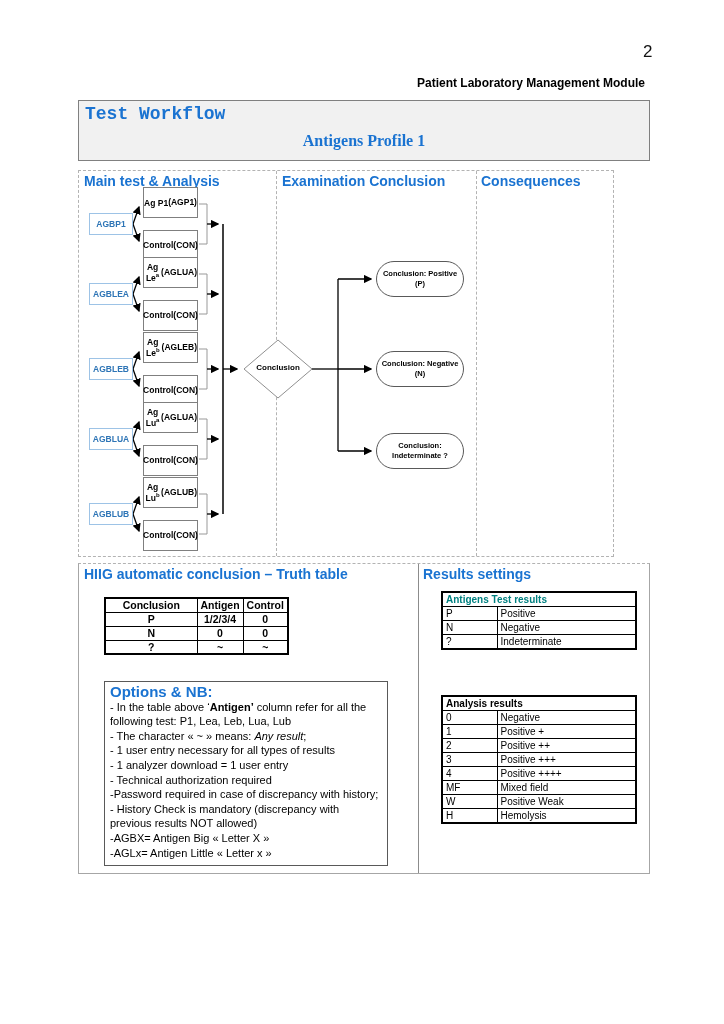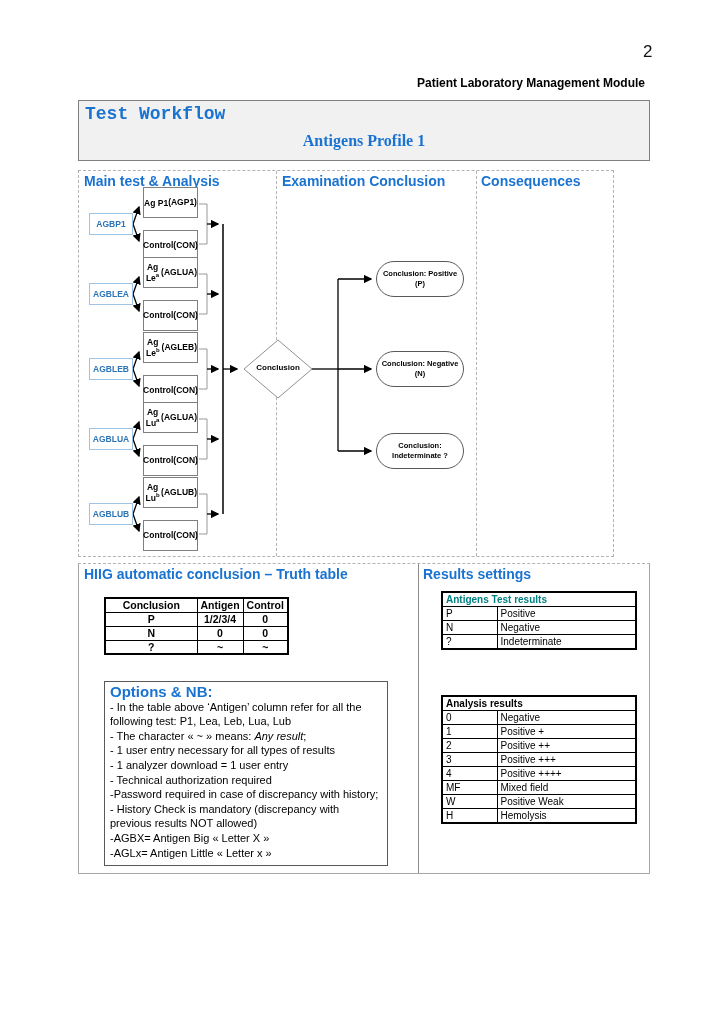--- a/index.html
+++ b/index.html
@@ -48,21 +48,21 @@
   .sec-head{position:absolute;top:2px;font-size:14px;font-weight:bold;color:var(--accent);}
   .sh-left{left:5px;} .sh-right{left:344px;}
 
   table{border-collapse:collapse;}
   .truth{position:absolute;left:25px;top:33px;border:2px solid #000;}
   .truth th,.truth td{border:1px solid #000;font-size:10.5px;font-weight:bold;text-align:center;height:14px;padding:0 3px;color:#000;}
   .truth .c0{width:92px;} .truth .c1{width:46px;} .truth .c2{width:40px;}
 
   .options{position:absolute;left:25px;top:117px;width:284px;border:1px solid #595959;padding:3px 6px 5px 5px;font-size:11px;line-height:14.6px;color:#000;}
   .options .opt-title{color:var(--accent);font-weight:bold;font-size:15px;}
-  .options b{font-weight:normal;margin-top:41px;} .options i{font-style:italic;}
+  .options b{font-weight:bold;margin-top:41px;} .options i{font-style:italic;}
 
   .settings{position:absolute;width:196px;border:2px solid #000;}
   .settings td{border:1px solid #000;font-size:10px;height:12px;padding:1px 3px;color:#000;}
   .settings td.key{width:55px;}
   .settings .hdr td{font-weight:bold;}
   .tbl-antigens{left:362px;top:27px;}
   .tbl-antigens .hdr td{color:var(--teal);}
   .tbl-analysis{left:362px;top:131px;}
 </style>
 </head>

